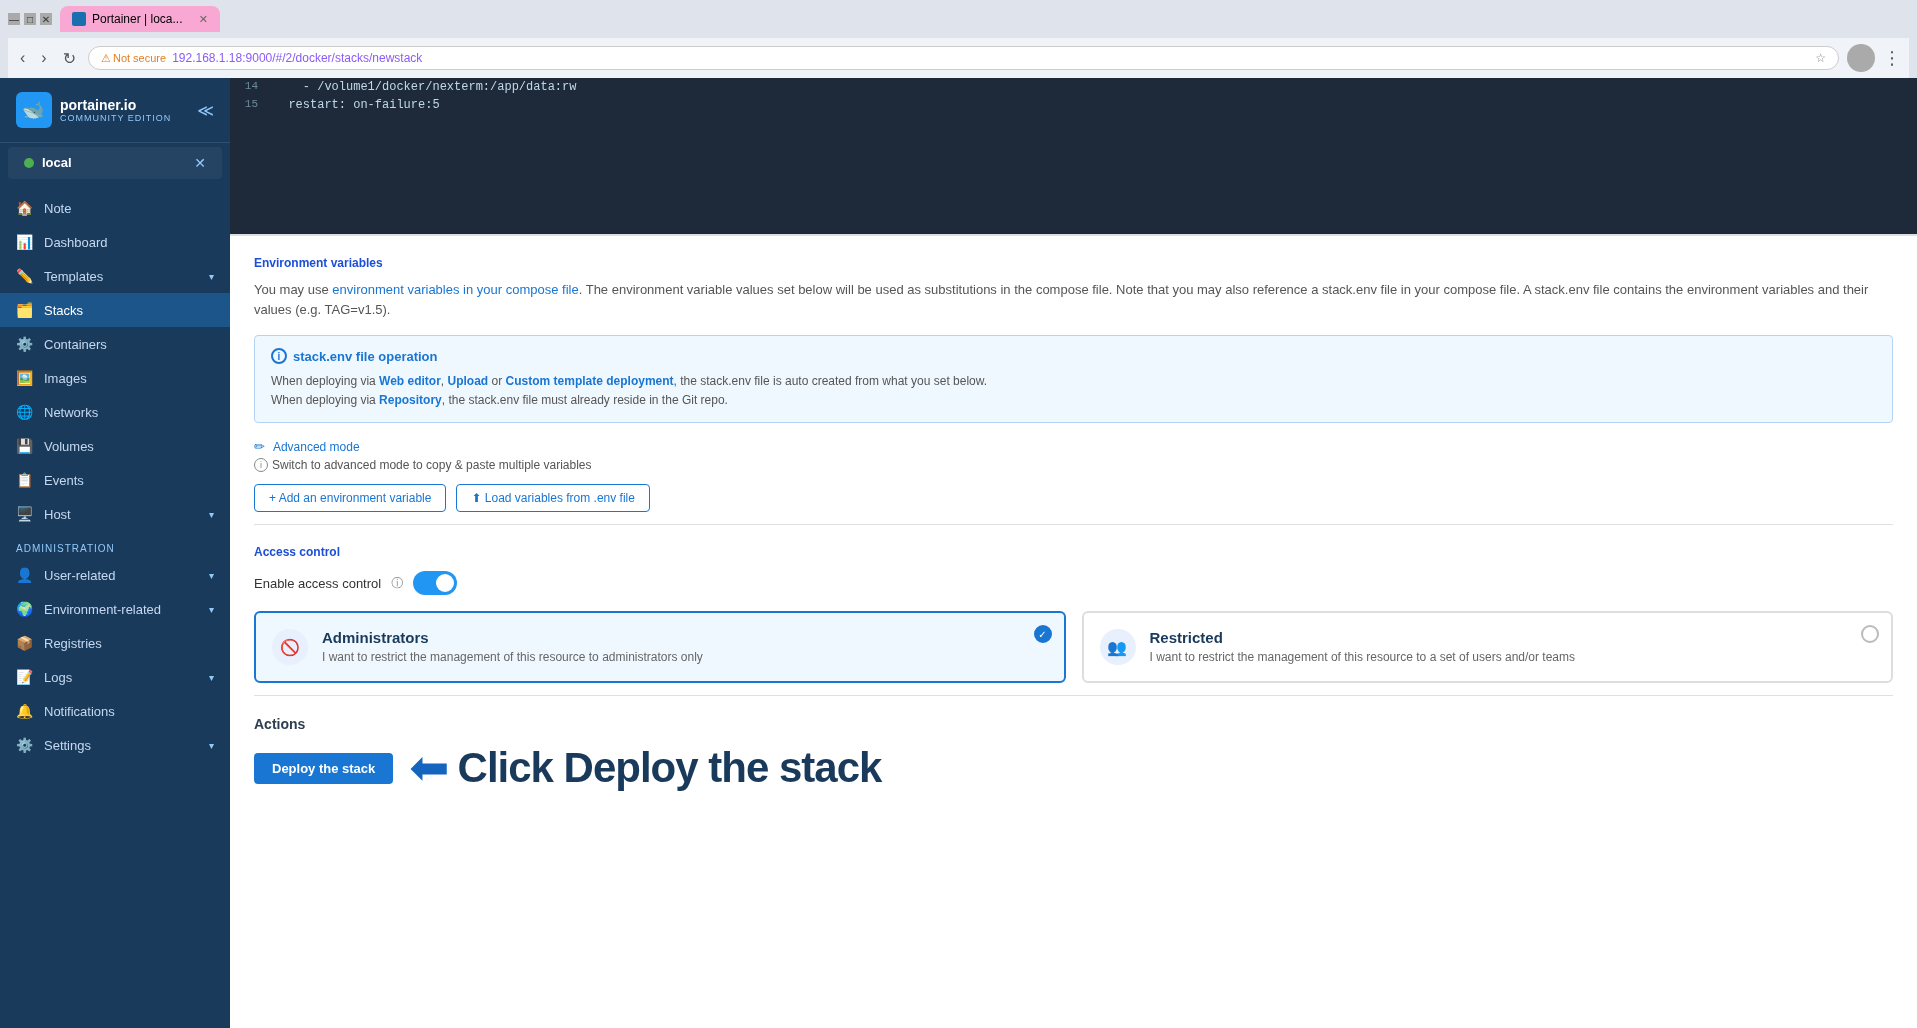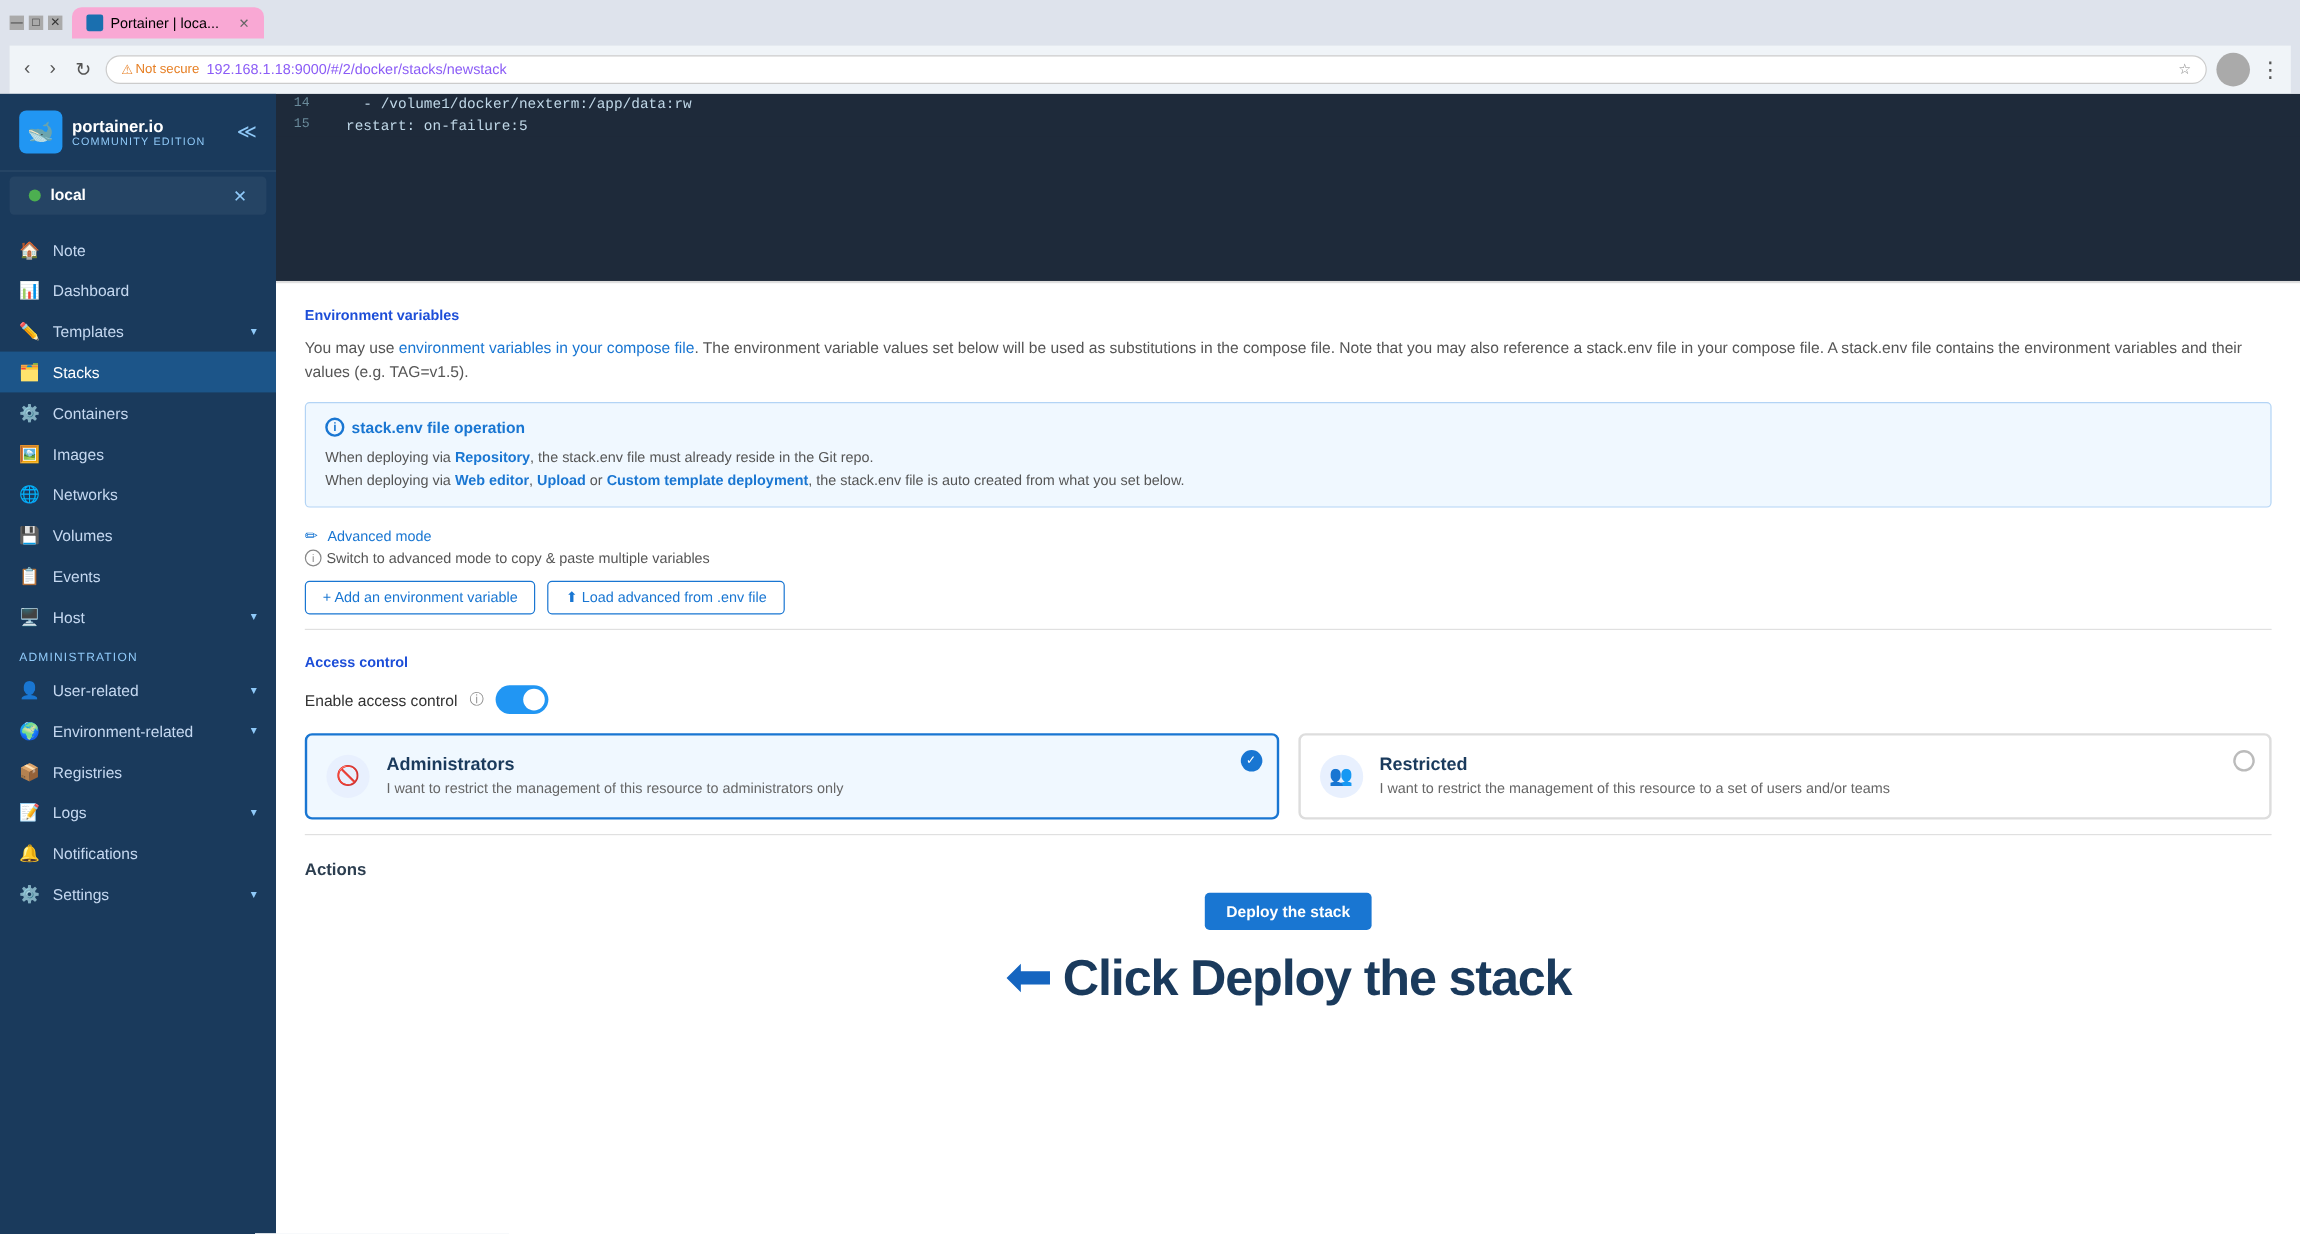--- a/index.html
+++ b/index.html
@@ -96,21 +96,21 @@
     .card-radio.checked { background: #1976d2; }
     .card-radio.checked::after { content: '✓'; color: #fff; font-size: 10px; }
     .card-radio.unchecked { border-color: #bbb; }
     .card-icon { width: 36px; height: 36px; border-radius: 50%; background: #e8f0fe; display: flex; align-items: center; justify-content: center; font-size: 16px; color: #1976d2; flex-shrink: 0; }
     .card-title { font-size: 15px; font-weight: 700; color: #1a3a5c; margin-bottom: 4px; }
     .card-desc { font-size: 12px; color: #666; }
 
     
     .actions-section { padding: 20px 0; }
     .actions-title { font-size: 14px; font-weight: 600; color: #2c3e50; margin-bottom: 12px; }
-    .deploy-row { display: flex; align-items: center; gap: 16px; flex-direction: column; }
+    .deploy-row { display: flex; align-items: center; gap: 16px; }
     .arrow-annotation { display: flex; align-items: center; gap: 8px; }
     .big-arrow { color: #1565c0; font-size: 48px; line-height: 1; }
     .click-text { font-size: 42px; font-weight: 900; color: #1a3a5c; letter-spacing: -1px; }
 
     .divider { border: none; border-top: 1px solid #e0e0e0; margin: 0; }
   </style>
 </head>
 <body>
 
 <div class="browser-chrome">
@@ -267,39 +267,39 @@
         <div class="section-desc">
           You may use <a href="#">environment variables in your compose file</a>. The environment variable values set below will be used as substitutions in the compose file. Note that you may also reference a stack.env file in your compose file. A stack.env file contains the environment variables and their values (e.g. TAG=v1.5).
         </div>
 
         <div class="info-box">
           <div class="info-box-title">
             <span class="info-circle">i</span>
             <span>stack.env file operation</span>
           </div>
           <div class="info-line">
+            When deploying via <strong>Web editor</strong>, <strong>Upload</strong> or <strong>Custom template deployment</strong>, the stack.env file is auto created from what you set below.
+          </div>
+          <div class="info-line">
             When deploying via <strong>Repository</strong>, the stack.env file must already reside in the Git repo.
-          </div>
-          <div class="info-line">
-            When deploying via <strong>Web editor</strong>, <strong>Upload</strong> or <strong>Custom template deployment</strong>, the stack.env file is auto created from what you set below.
           </div>
         </div>
 
         <div class="advanced-mode-row">
           <span style="color:#1976d2;font-size:13px;">✏</span>
           <a class="adv-link">Advanced mode</a>
         </div>
         <div class="adv-desc">
           <span style="width:14px;height:14px;border-radius:50%;border:1.5px solid #888;display:inline-flex;align-items:center;justify-content:center;font-size:9px;color:#888;">i</span>
           <span>Switch to advanced mode to copy &amp; paste multiple variables</span>
         </div>
 
         <div class="btn-row">
           <button class="btn-outline">+ Add an environment variable</button>
-          <button class="btn-outline">⬆ Load advanced from .env file</button>
+          <button class="btn-outline">⬆ Load variables from .env file</button>
         </div>
       </div>
 
       <hr class="divider">
 
       <div class="section">
         <div class="section-title">Access control</div>
 
         <div class="toggle-row">
           <span class="toggle-label">Enable access control</span>

